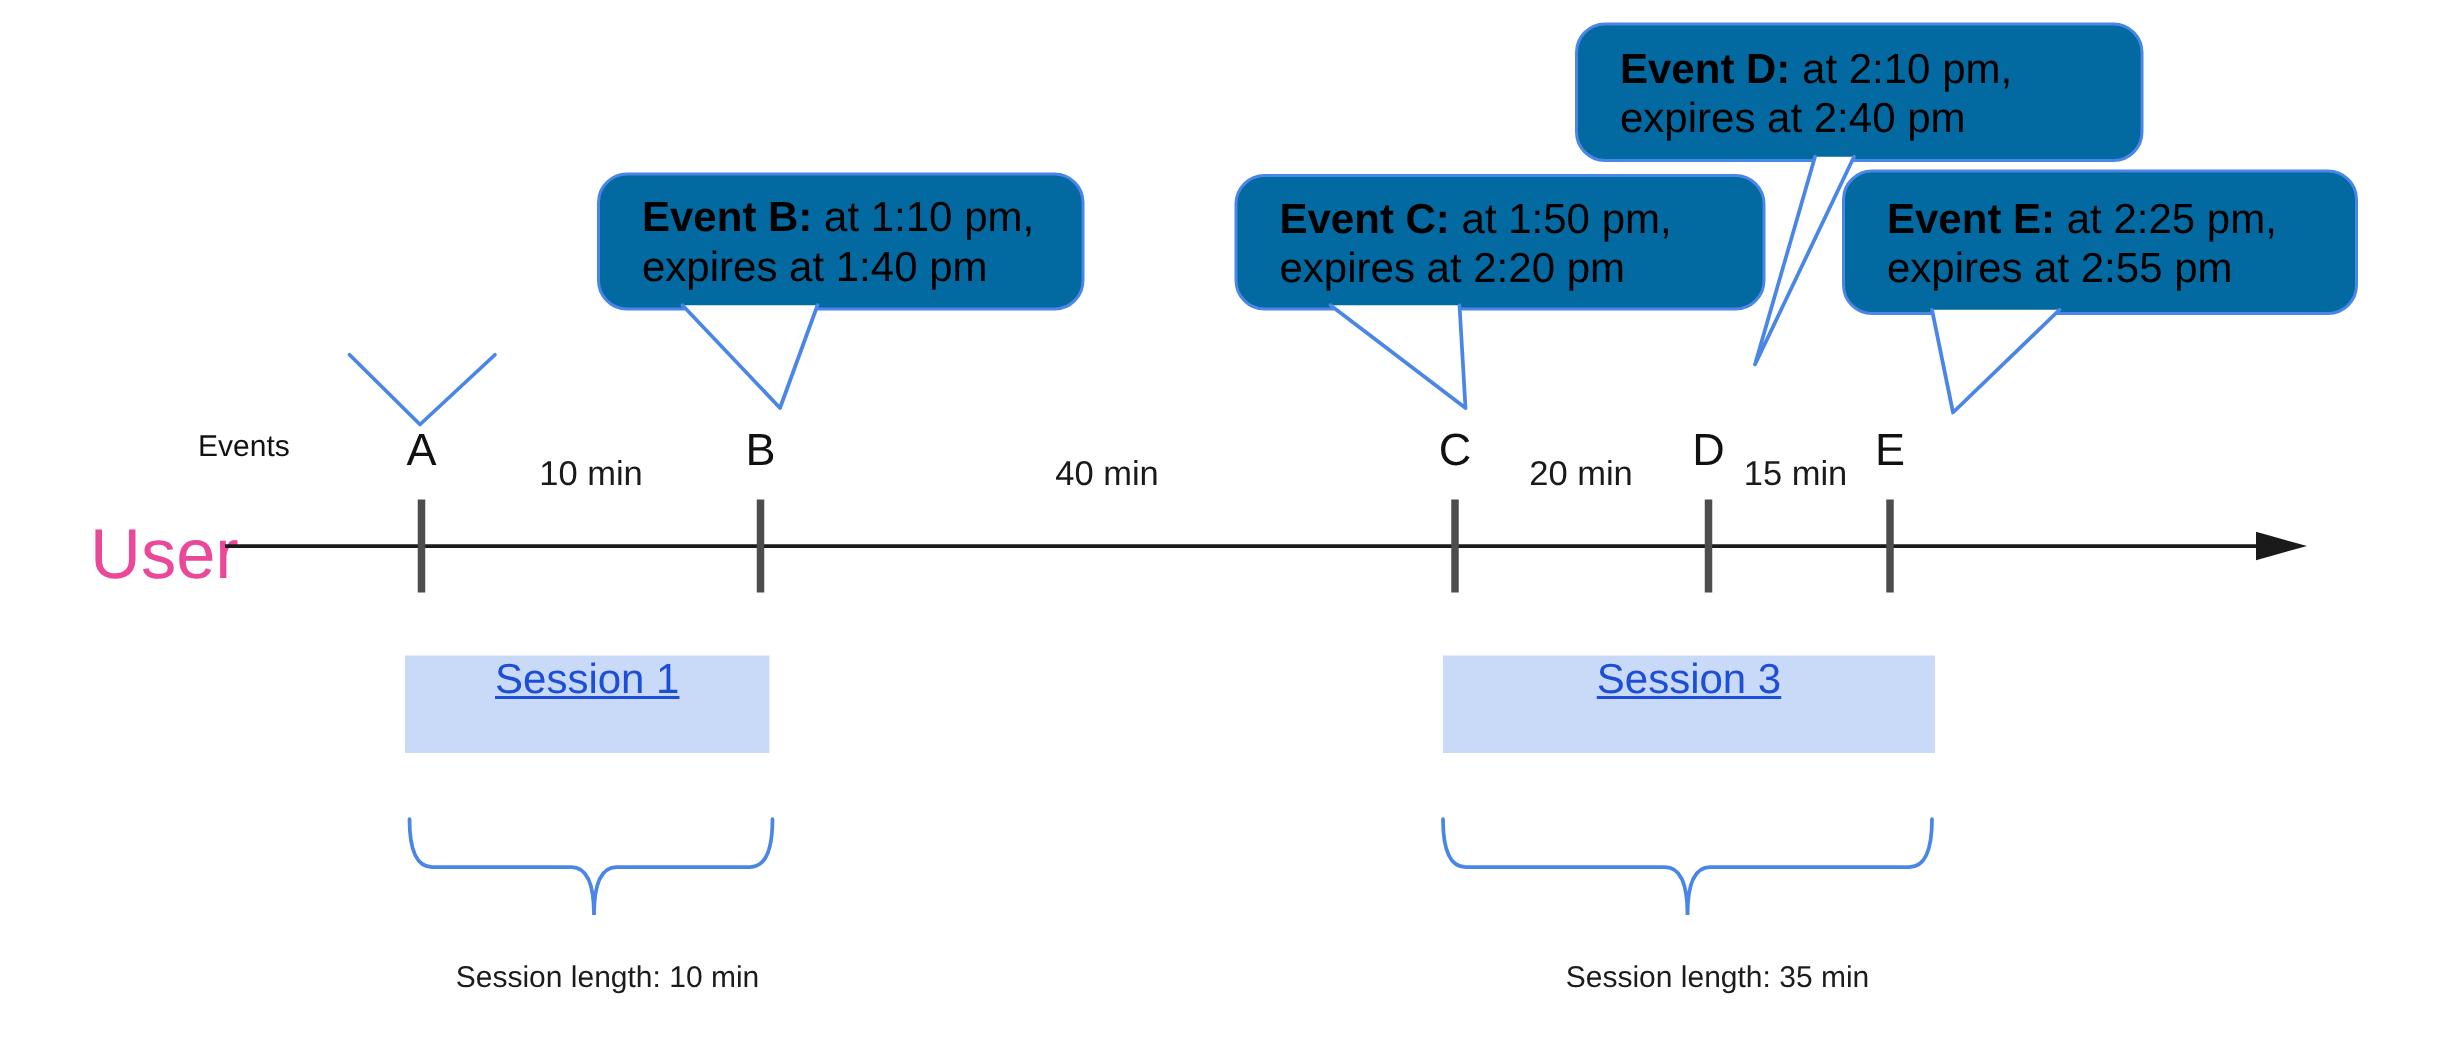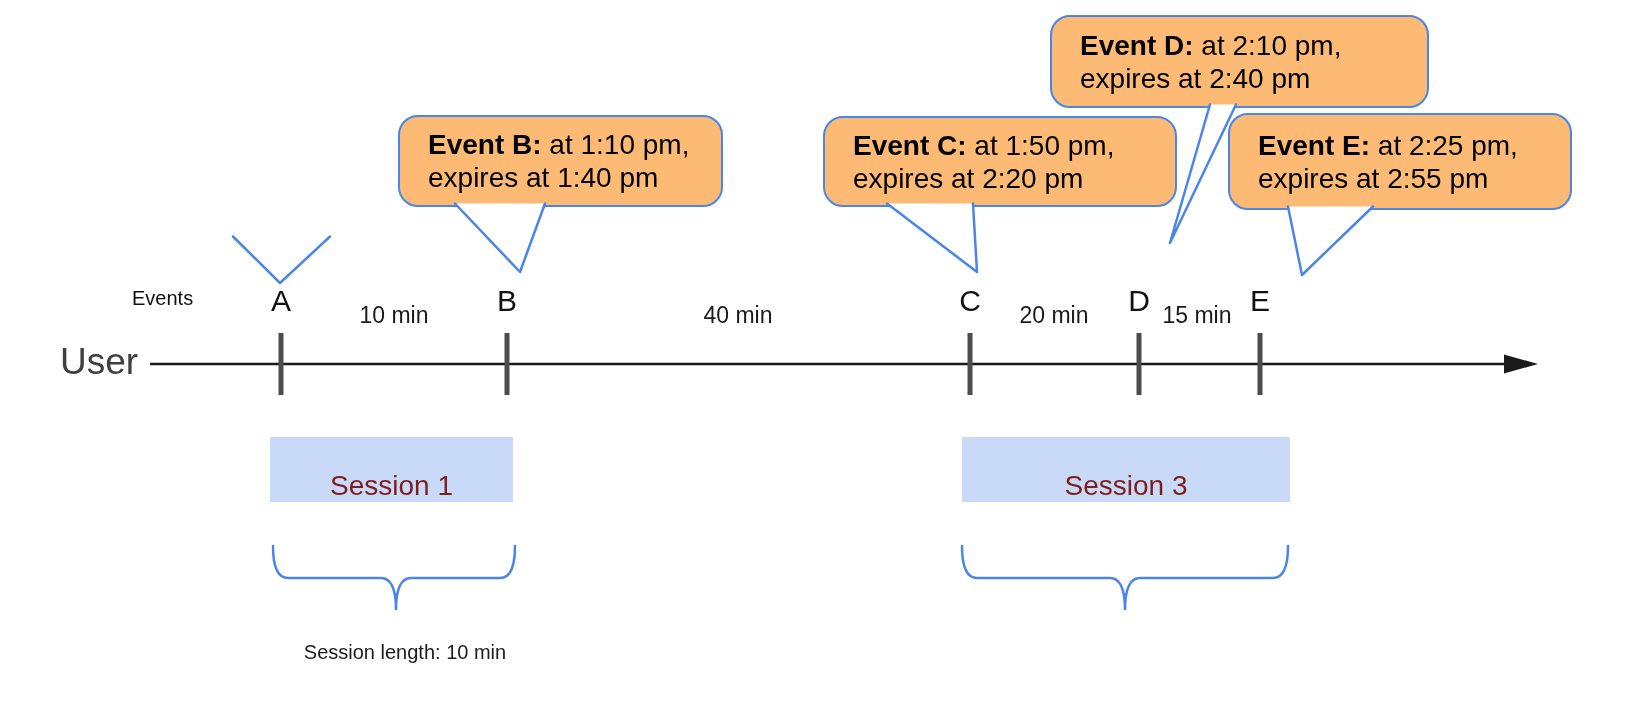--- a/index.html
+++ b/index.html
@@ -12,21 +12,21 @@
   #canvas{
     position:relative;
     width:1634px;height:702px;
     background:#fff;
     font-family:"Liberation Sans", sans-serif;
     color:#000;
     overflow:hidden;
   }
   .bubble{
     position:absolute;
-    background:#fdba74;
+    background:#0369a1;
     border:2.5px solid var(--blue);
     border-radius:20px;
     box-sizing:border-box;
     display:flex;
     align-items:center;
     padding-left:28px;
     padding-right:7px;
   }
   .bubble-text{
     font-size:28px;
@@ -36,22 +36,22 @@
   .bold{font-weight:bold;}
   .rest{white-space:pre-line;}
   .axis-label{
     position:absolute;
     font-size:20px;
     color:#111;
   }
   .user-label{
     position:absolute;
     left:60px;top:341px;
-    font-size:37px;
-    color:#404040;
+    font-size:47px;
+    color:#ec4899;
   }
   .tick-label{
     position:absolute;
     top:285px;
     transform:translateX(-50%);
     font-size:30px;
     line-height:32px;
     color:#111;
   }
   .interval-label{
@@ -60,22 +60,22 @@
     transform:translateX(-50%);
     font-size:23px;
     line-height:26px;
     color:#1a1a1a;
     white-space:nowrap;
   }
   .session-box{
     position:absolute;
     top:437px;height:65px;
     background:var(--session_fill);
-    display:flex;align-items:flex-end;justify-content:center;
-    font-size:28px;color:#7f1d1d;
+    display:flex;align-items:flex-start;justify-content:center;
+    font-size:28px;color:#1d4ed8;text-decoration:underline;
   }
   .session-length{
     position:absolute;
     top:641px;width:440px;
     text-align:center;
     font-size:20px;
     color:#1c1c1c;
   }
   #overlay{
     position:absolute;left:0;top:0;
@@ -141,20 +141,21 @@
   <div class="interval-label" style="left:1197px">15 min</div>
 
   <div class="session-box" style="left:270px;width:243px">
     <span>Session 1</span>
   </div>
   <div class="session-box" style="left:962px;width:328px">
     <span>Session 3</span>
   </div>
 
   <div class="session-length" style="left:185px">Session length: 10 min</div>
+  <div class="session-length" style="left:925px">Session length: 35 min</div>
 
   <svg id="overlay" width="1634" height="702" viewBox="0 0 1634 702">
 
     <line class="axis-line" x1="150" y1="364" x2="1508" y2="364"></line>
     <polygon points="1538,364 1504,354.5 1504,373.5" fill="#1a1a1a"></polygon>
 
     <rect class="tick-mark" x="278.5" y="333" width="5" height="62"></rect>
     <rect class="tick-mark" x="504.5" y="333" width="5" height="62"></rect>
     <rect class="tick-mark" x="967.5" y="333" width="5" height="62"></rect>
     <rect class="tick-mark" x="1136.5" y="333" width="5" height="62"></rect>

